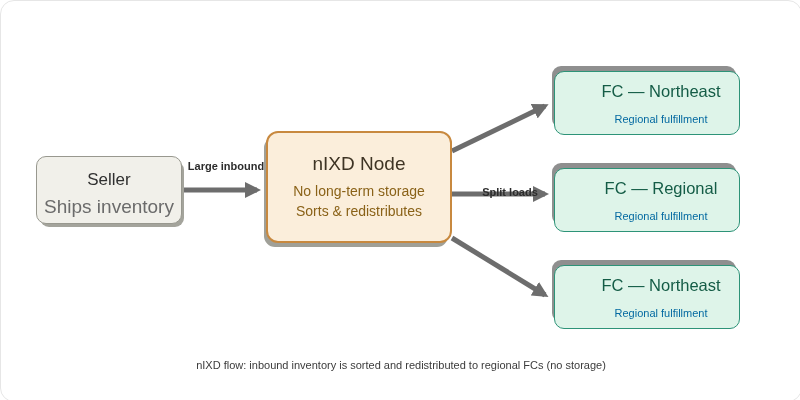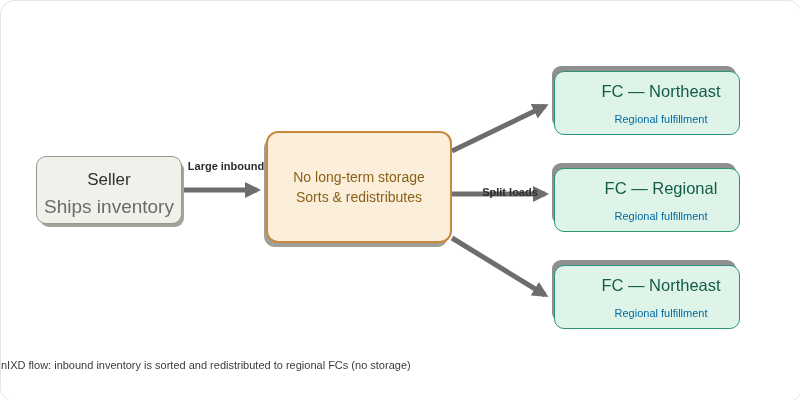--- a/index.html
+++ b/index.html
@@ -47,21 +47,21 @@
 
   .edge-label{
     position:absolute; z-index:3; font-size:11px; font-weight:bold;
     color:#2c2c2c; white-space:nowrap; transform:translate(-50%,0);
   }
   .label-inbound{left:225px; top:159px;}
   .label-split{left:509px; top:185px;}
 
   .caption{
     position:absolute; z-index:2; left:0; top:358px; width:800px;
-    font-size:11px; color:#3b3b3b;
+    text-align:center; font-size:11px; color:#3b3b3b;
   }
 </style>
 </head>
 <body>
 
 <div class="canvas">
 
   <svg class="connectors" width="800" height="400" viewBox="0 0 800 400">
     <defs>
       <marker id="arrow" markerUnits="strokeWidth" markerWidth="3.2" markerHeight="3.2" refX="2.4" refY="1.6" orient="auto">
@@ -73,20 +73,21 @@
     <line x1="451" y1="193" x2="544" y2="193" stroke="#6d6d6d" stroke-width="5" marker-end="url(#arrow)"></line>
     <line x1="451" y1="237" x2="544" y2="294" stroke="#6d6d6d" stroke-width="5" marker-end="url(#arrow)"></line>
   </svg>
 
   <div class="box seller-box">
     <div class="title">Seller</div>
     <div class="sub">Ships inventory</div>
   </div>
 
   <div class="box node-box">
+    <div class="title">nIXD Node</div>
     <div class="sub">No long-term storage</div>
     <div class="sub">Sorts &amp; redistributes</div>
   </div>
 
   <div class="box fc-box fc-ne">
     <div class="title">FC — Northeast</div>
     <div class="sub">Regional fulfillment</div>
   </div>
 
   <div class="box fc-box fc-mw">

